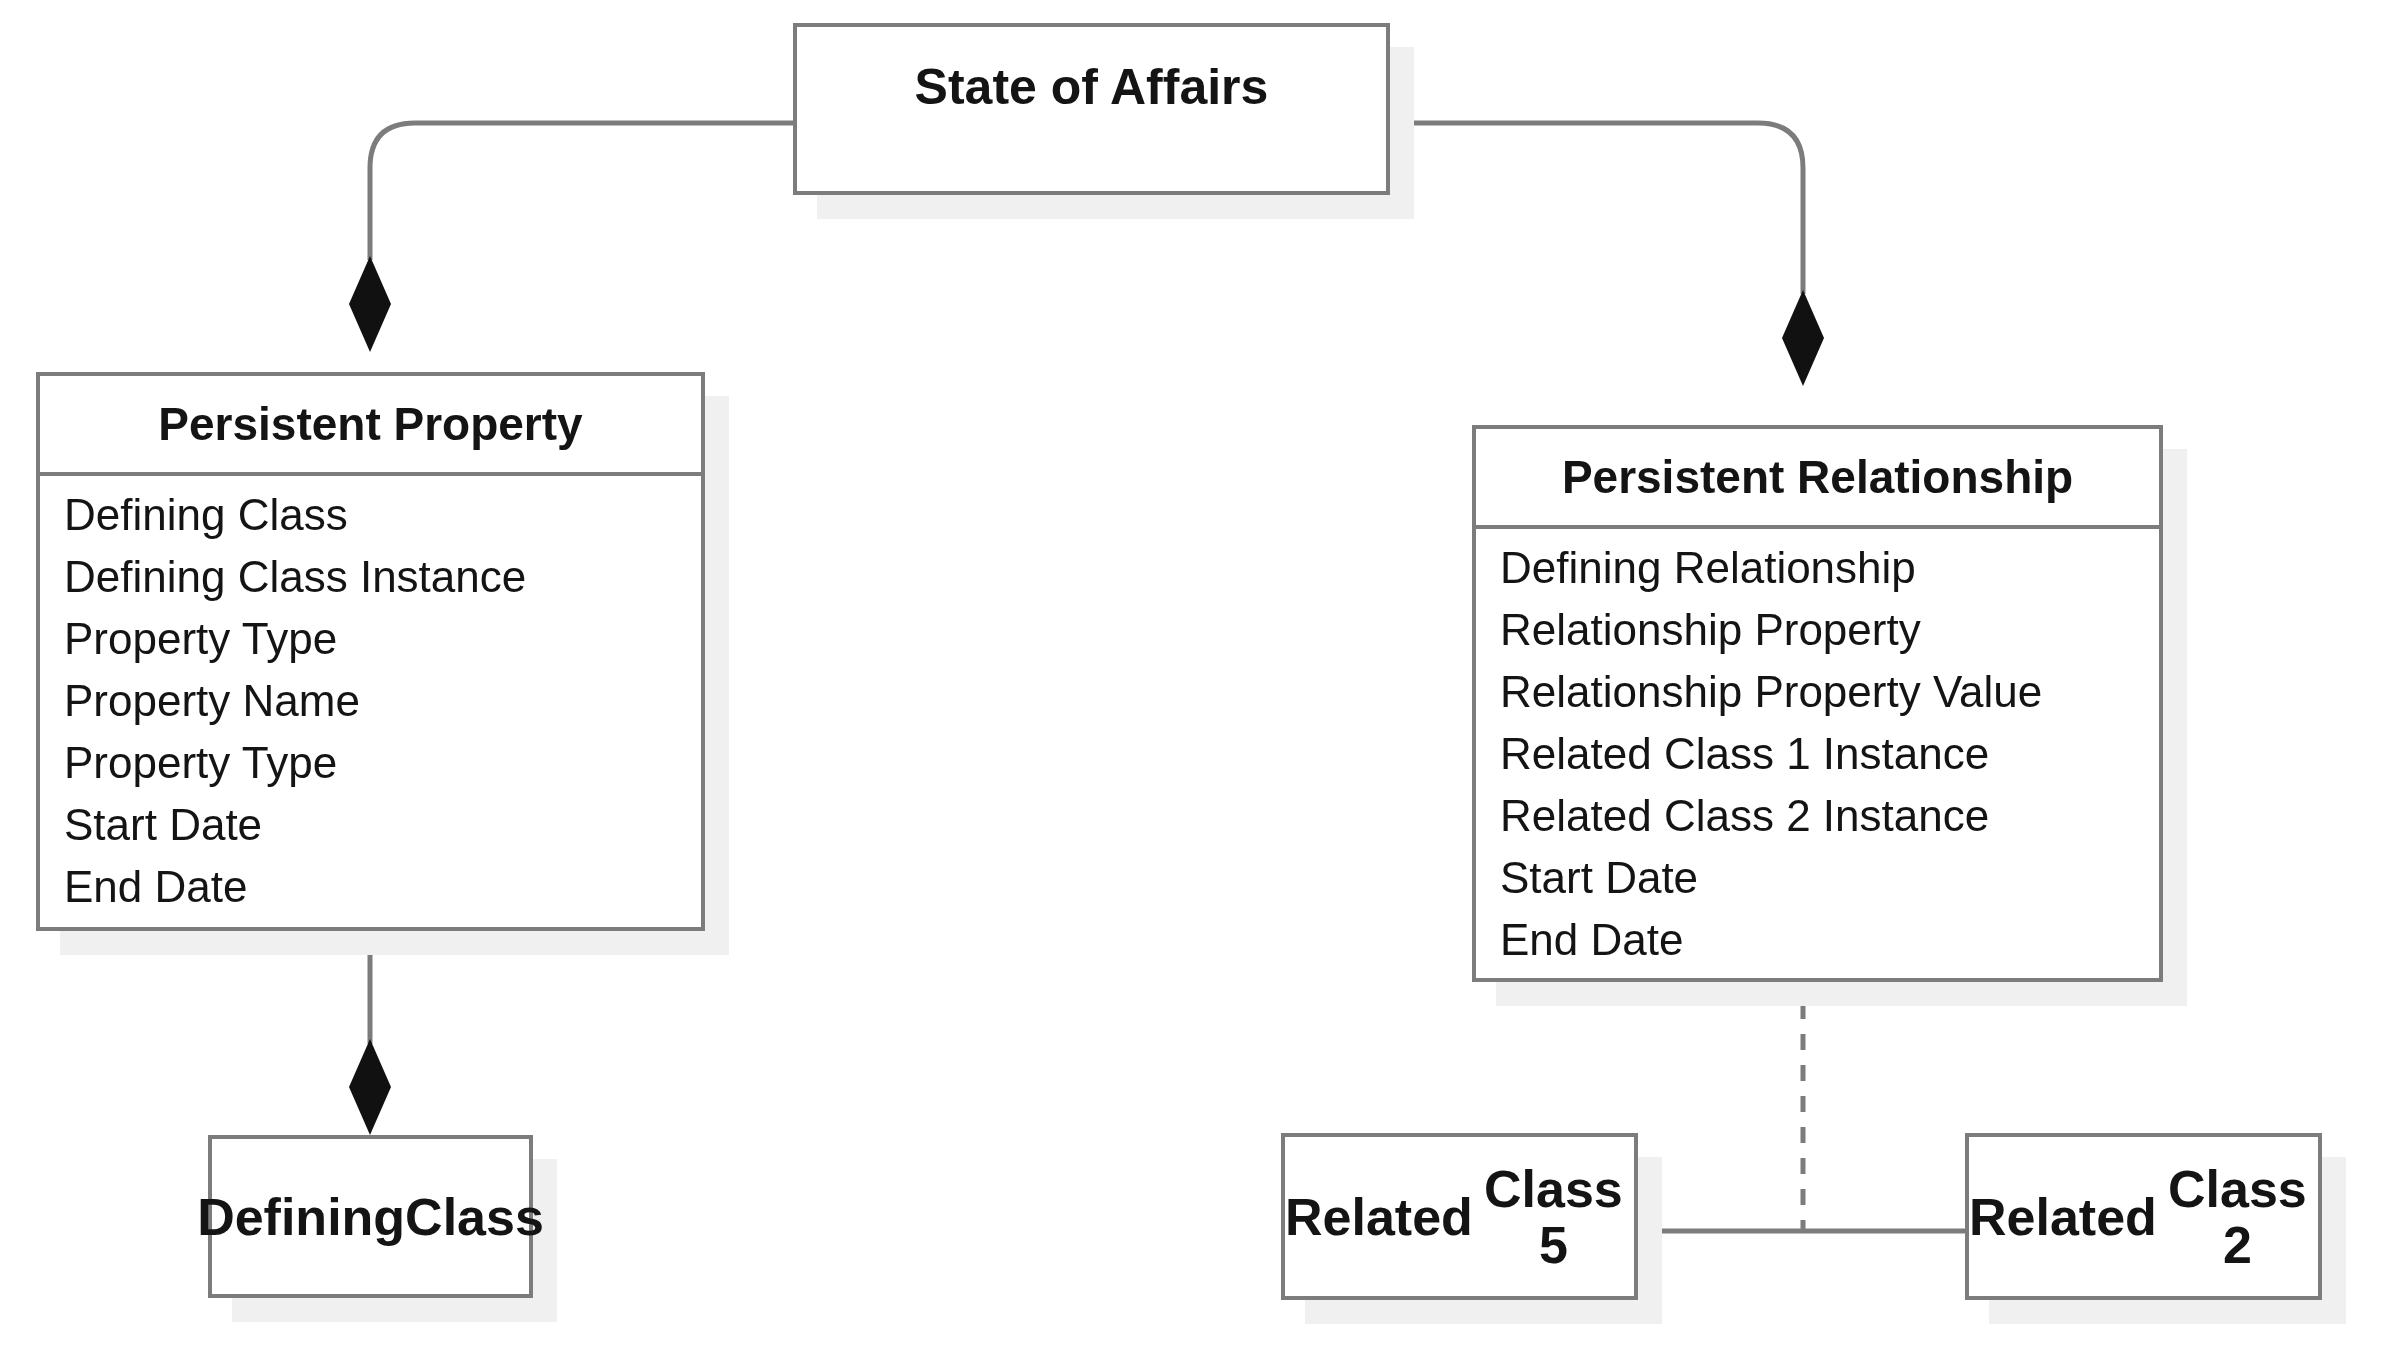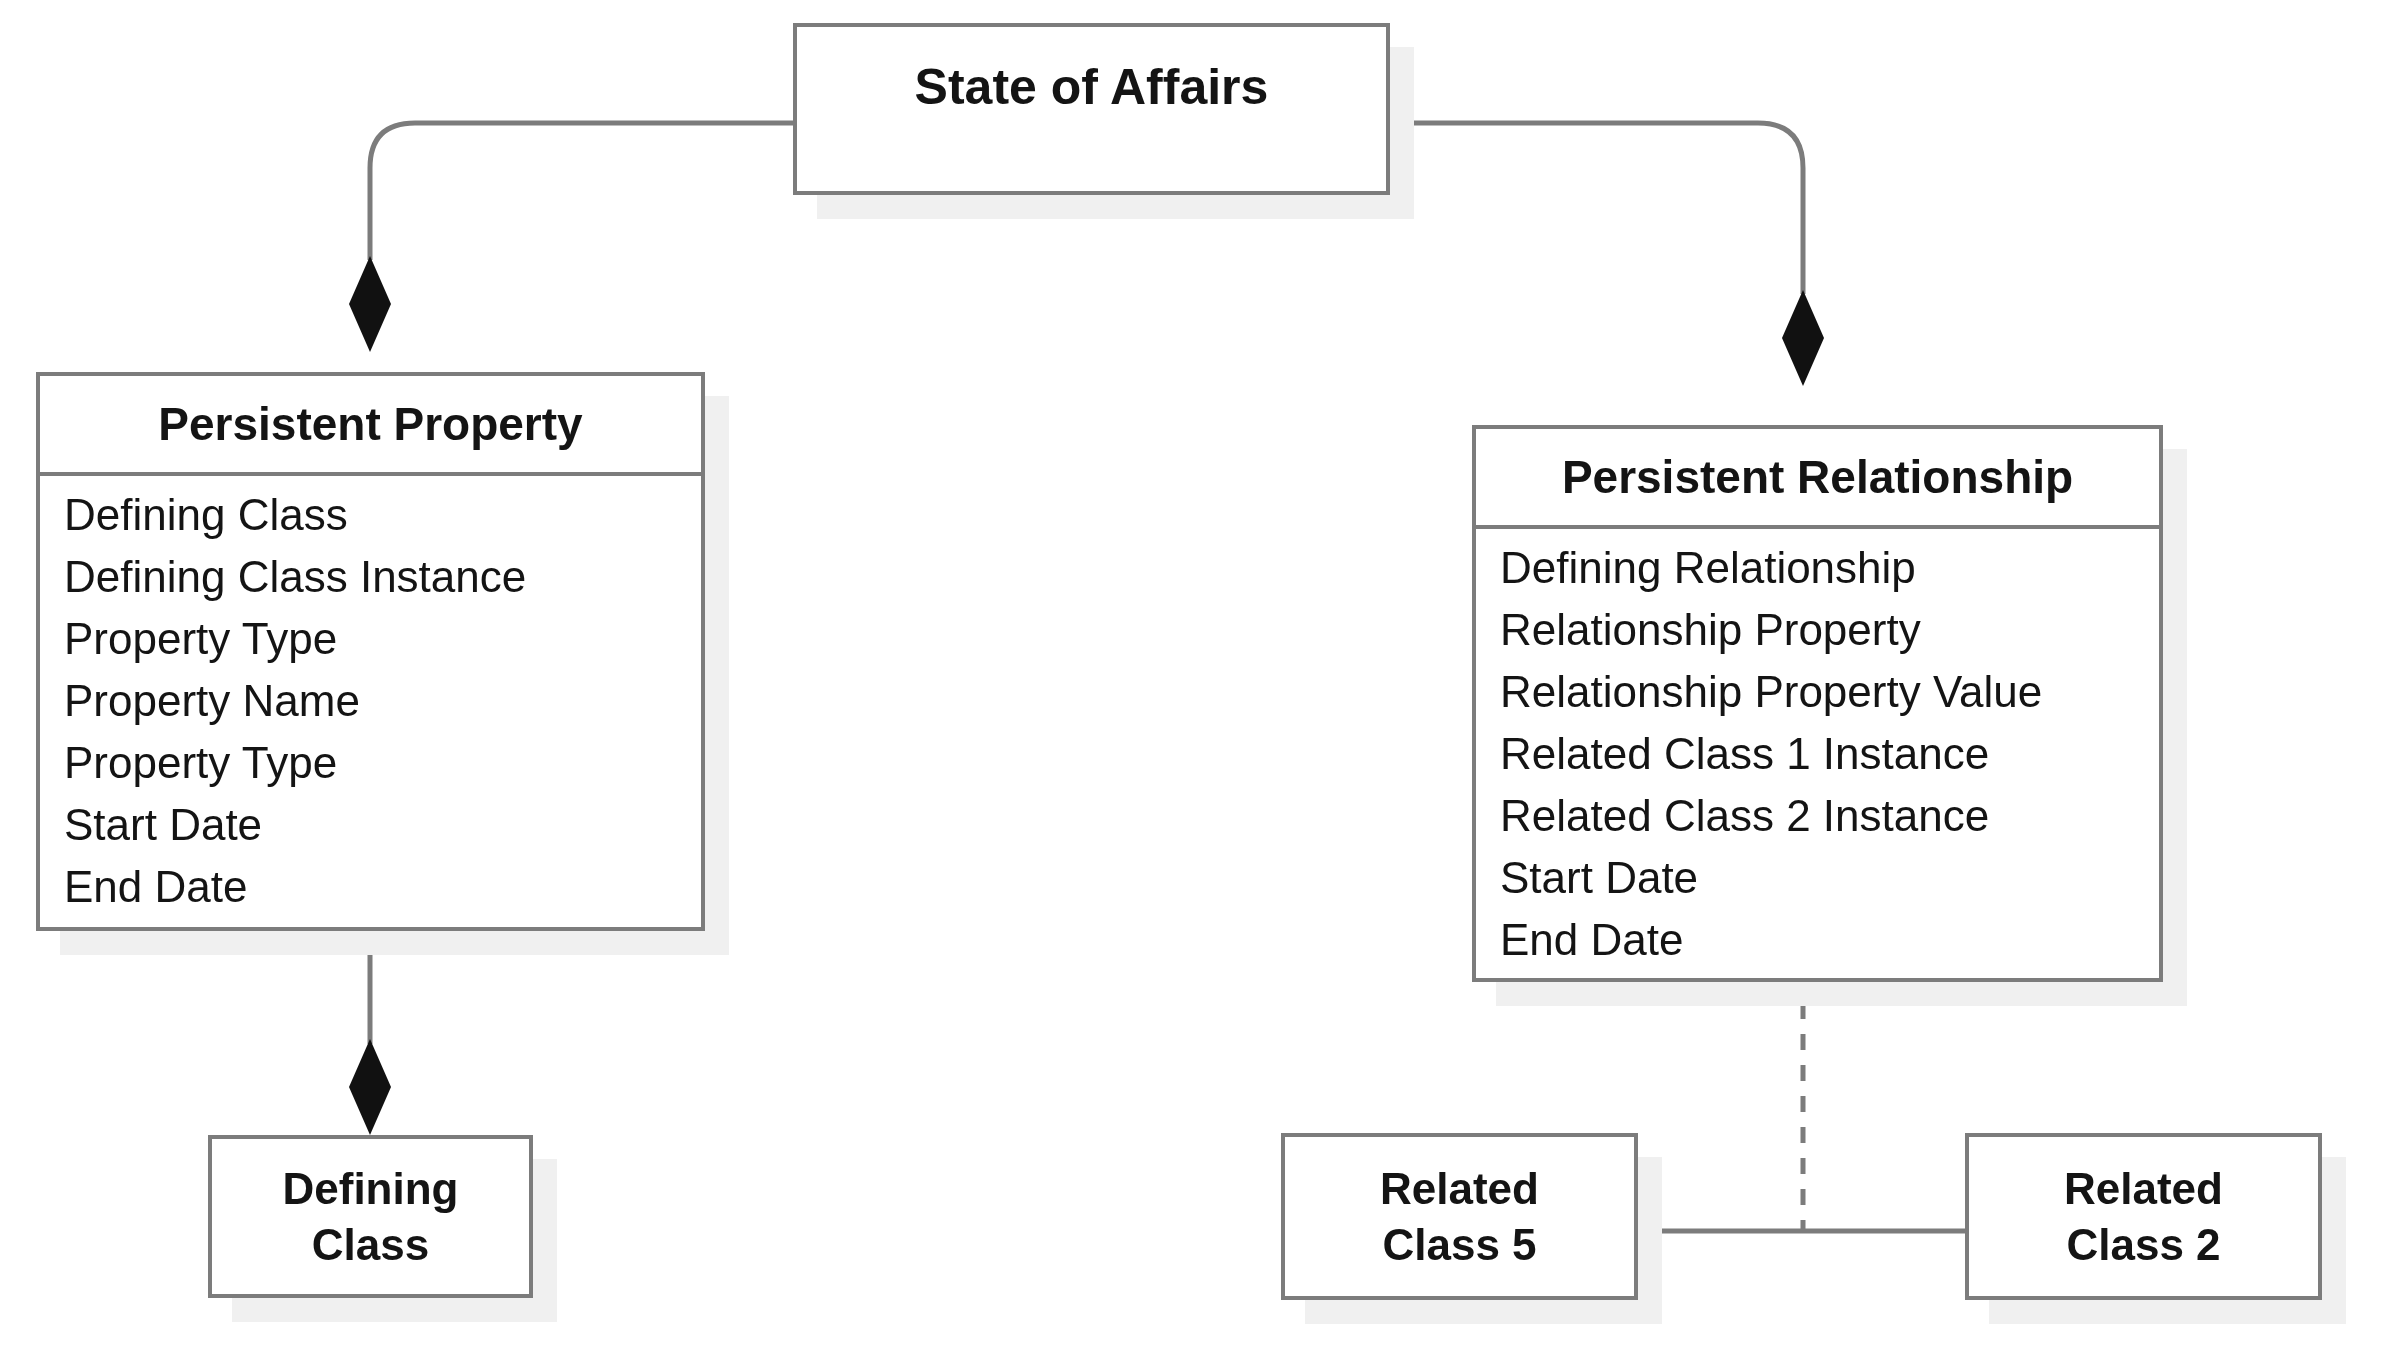--- a/index.html
+++ b/index.html
@@ -48,26 +48,25 @@
     padding: 8px 10px 0 24px;
     font-size: 44px;
     line-height: 62px;
     white-space: nowrap;
   }
   .pp { left: 36px;   top: 351px; width: 669px; height: 559px; margin-top: 21px; }
   .pr { left: 1472px; top: 386px; width: 691px; height: 557px; margin-top: 39px; }
   
   .labelbox {
     display: flex;
-    flex-direction: column;
     align-items: center;
     justify-content: center;
     text-align: center;
     font-weight: bold;
-    font-size: 44px;
+    font-size: 52px;
     line-height: 56px;
   }
   .dc  { left: 208px;  top: 1135px; width: 325px; height: 163px; }
   .rc1 { left: 1281px; top: 1133px; width: 357px; height: 167px; }
   .rc2 { left: 1965px; top: 1133px; width: 357px; height: 167px; }
 </style>
 </head>
 <body>
 
 <div class="canvas">

